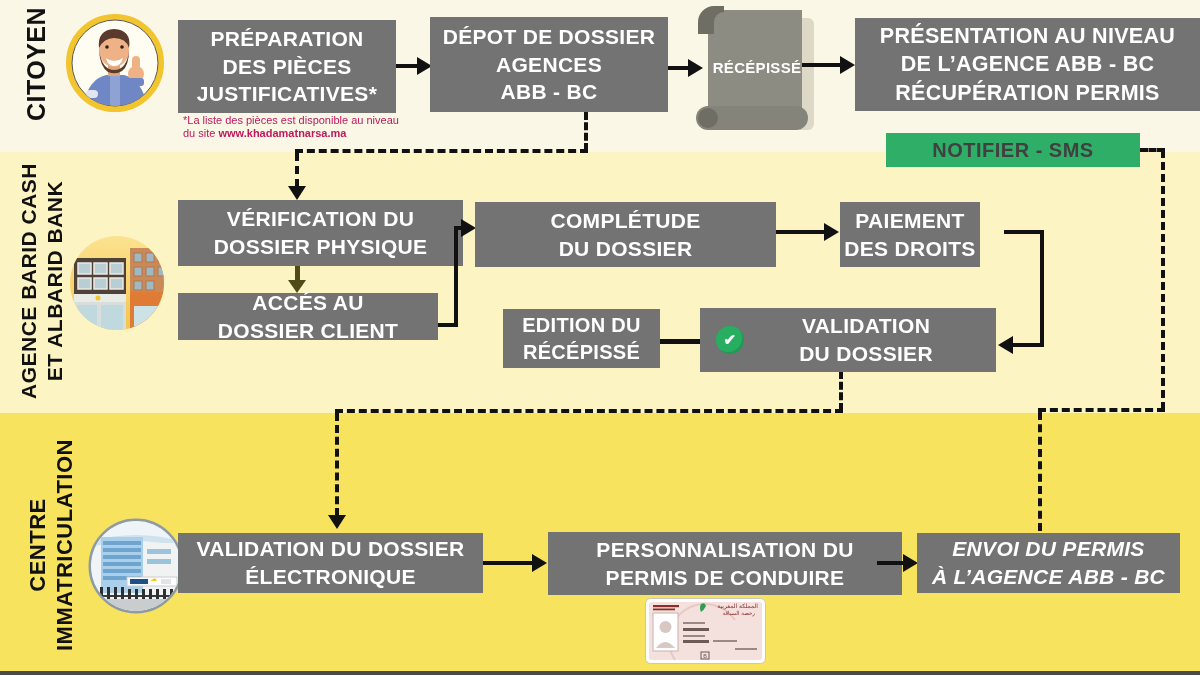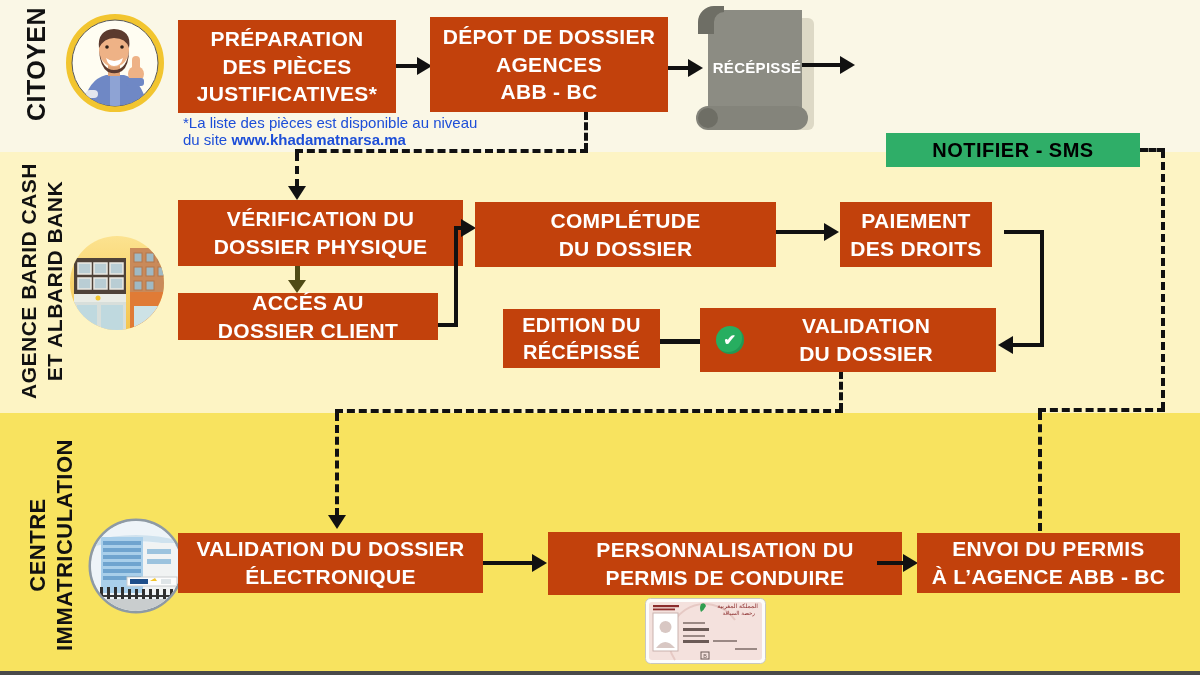--- a/index.html
+++ b/index.html
@@ -4,38 +4,38 @@
 <style>
   html,body{margin:0;padding:0;}
   #stage{position:relative;width:1200px;height:675px;overflow:hidden;
          font-family:"Liberation Sans",sans-serif;background:#faf7e6;}
   .band{position:absolute;left:0;width:1200px;}
   .band-citoyen{top:0;height:152px;background:#faf7e6;}
   .band-agence{top:152px;height:261px;background:#fdf4c4;}
   .band-centre{top:413px;height:258px;background:#f8e35f;}
   .bottom-strip{position:absolute;left:0;top:671px;width:1200px;height:4px;background:#4a4a4a;}
 
-  .box{position:absolute;background:#c2410c;color:#fff;display:flex;align-items:center;justify-content:center;
+  .box{position:absolute;background:#737373;color:#fff;display:flex;align-items:center;justify-content:center;
        text-align:center;font-weight:700;white-space:pre-line;line-height:1.32;font-size:21px;letter-spacing:.3px;}
   .lane-label{position:absolute;color:#111;font-weight:800;text-align:center;white-space:pre-line;
        transform:rotate(-90deg);letter-spacing:.5px;}
   .ln{position:absolute;background:#111;}
   .ln-olive{position:absolute;background:#4f4b16;}
   .dh{position:absolute;border-top:4px dashed #111;height:0;}
   .dv{position:absolute;border-left:4px dashed #111;width:0;}
   .ah{position:absolute;width:0;height:0;}
   .ah-right{border-top:9px solid transparent;border-bottom:9px solid transparent;border-left:15px solid #111;}
   .ah-left{border-top:9px solid transparent;border-bottom:9px solid transparent;border-right:15px solid #111;}
   .ah-down{border-left:9px solid transparent;border-right:9px solid transparent;border-top:14px solid #111;}
   .ah-down-olive{border-left:9px solid transparent;border-right:9px solid transparent;border-top:13px solid #4f4b16;}
 
   .badge{position:absolute;border-radius:50%;}
-  .notifier{position:absolute;background:#2fae68;color:#000000;font-weight:700;font-size:20px;letter-spacing:.5px;
+  .notifier{position:absolute;background:#2fae68;color:#404040;font-weight:700;font-size:20px;letter-spacing:.5px;
        display:flex;align-items:center;justify-content:center;}
-  .footnote{position:absolute;color:#1d4ed8;font-size:15px;line-height:1.15;white-space:pre-line;}
+  .footnote{position:absolute;color:#be185d;font-size:11px;line-height:1.15;white-space:pre-line;}
   .footnote b{font-weight:700;margin-top:12px;}
   .check-circle{position:absolute;left:16px;top:50%;transform:translateY(-50%);width:28px;height:28px;border-radius:50%;
        background:#27ae60;display:flex;align-items:center;justify-content:center;color:#fff;font-size:15px;font-weight:700;
        box-shadow:inset -2px -2px 0 rgba(0,0,0,.12);}
   .scroll-wrap{position:absolute;}
   .scroll-label{position:absolute;left:0;top:55px;width:130px;text-align:center;color:#fff;font-weight:700;font-size:15px;letter-spacing:.3px;}
 </style>
 </head>
 <body>
 
@@ -196,20 +196,23 @@
       <path d="M38,2 h-10 a16,16 0 0 0 -16,16 v12 h16 v-12 a10,10 0 0 1 10,-10 z" fill="#6e6e65"></path>
       <rect x="10" y="102" width="112" height="24" rx="12" fill="#84847b"></rect>
       <circle cx="22" cy="114" r="10" fill="#6e6e65"></circle>
     </svg>
     <div class="scroll-label" style="left:6px;">RÉCÉPISSÉ</div>
   </div>
 
   <div class="ln" style="left:802px;top:63px;width:38px;height:4px;"></div>
   <div class="ah ah-right" style="left:840px;top:56px;"></div>
 
+  <div class="box" style="left:855px;top:18px;width:345px;height:93px;font-size:21.5px;">PRÉSENTATION AU NIVEAU
+DE L’AGENCE ABB - BC
+RÉCUPÉRATION PERMIS</div>
 
   <div class="notifier" style="left:886px;top:133px;width:254px;height:34px;">NOTIFIER - SMS</div>
 
   <div class="dv" style="left:584px;top:112px;height:39px;"></div>
   <div class="dh" style="left:295px;top:149px;width:293px;"></div>
   <div class="dv" style="left:295px;top:153px;height:34px;"></div>
   <div class="ah ah-down" style="left:288px;top:186px;"></div>
 
   <div class="dv" style="left:839px;top:371px;height:40px;"></div>
   <div class="dh" style="left:335px;top:409px;width:508px;"></div>
@@ -234,21 +237,21 @@
   <div class="ln" style="left:454px;top:226px;width:4px;height:101px;"></div>
   <div class="ln" style="left:454px;top:226px;width:8px;height:4px;"></div>
   <div class="ah ah-right" style="left:461px;top:219px;"></div>
 
   <div class="box" style="left:475px;top:202px;width:301px;height:65px;">COMPLÉTUDE
 DU DOSSIER</div>
 
   <div class="ln" style="left:776px;top:230px;width:48px;height:4px;"></div>
   <div class="ah ah-right" style="left:824px;top:223px;"></div>
 
-  <div class="box" style="left:840px;top:202px;width:152px;height:65px;">PAIEMENT
+  <div class="box" style="left:840px;top:202px;width:140px;height:65px;">PAIEMENT
 DES DROITS</div>
 
   <div class="ln" style="left:1004px;top:230px;width:40px;height:4px;"></div>
   <div class="ln" style="left:1040px;top:230px;width:4px;height:117px;"></div>
   <div class="ln" style="left:1012px;top:343px;width:32px;height:4px;"></div>
   <div class="ah ah-left" style="left:998px;top:336px;"></div>
 
   <div class="box" style="left:700px;top:308px;width:296px;height:64px;padding-left:0;">
     <span class="check-circle">✔</span>
     <span style="margin-left:36px;">VALIDATION
@@ -265,21 +268,21 @@
 
   <div class="ln" style="left:483px;top:561px;width:49px;height:4px;"></div>
   <div class="ah ah-right" style="left:532px;top:554px;"></div>
 
   <div class="box" style="left:548px;top:532px;width:354px;height:63px;">PERSONNALISATION DU
 PERMIS DE CONDUIRE</div>
 
   <div class="ln" style="left:877px;top:561px;width:26px;height:4px;"></div>
   <div class="ah ah-right" style="left:903px;top:554px;"></div>
 
-  <div class="box" style="left:917px;top:533px;width:263px;height:60px;">ENVOI DU PERMIS
+  <div class="box" style="left:917px;top:533px;width:263px;height:60px;font-style:italic;">ENVOI DU PERMIS
 À L’AGENCE ABB - BC</div>
 
   <div style="position:absolute;left:645px;top:598px;width:121px;height:66px;">
     <svg width="121" height="66" viewBox="0 0 121 66">
       <rect x="0.5" y="0.5" width="120" height="65" rx="5" fill="#fdfdfb" stroke="#c8c8c0"></rect>
       <rect x="4" y="4" width="113" height="58" rx="3" fill="#f4e1dd"></rect>
       <path d="M30,62 a30,30 0 0 1 60,-40" fill="none" stroke="#e6c9c4" stroke-width="2"></path>
       <rect x="8" y="15" width="25" height="38" fill="#fff" stroke="#c9b2ae"></rect>
       <circle cx="20.5" cy="29" r="6" fill="#d8c7c3"></circle>
       <path d="M11,50 q9,-12 19,0 Z" fill="#d8c7c3"></path>

